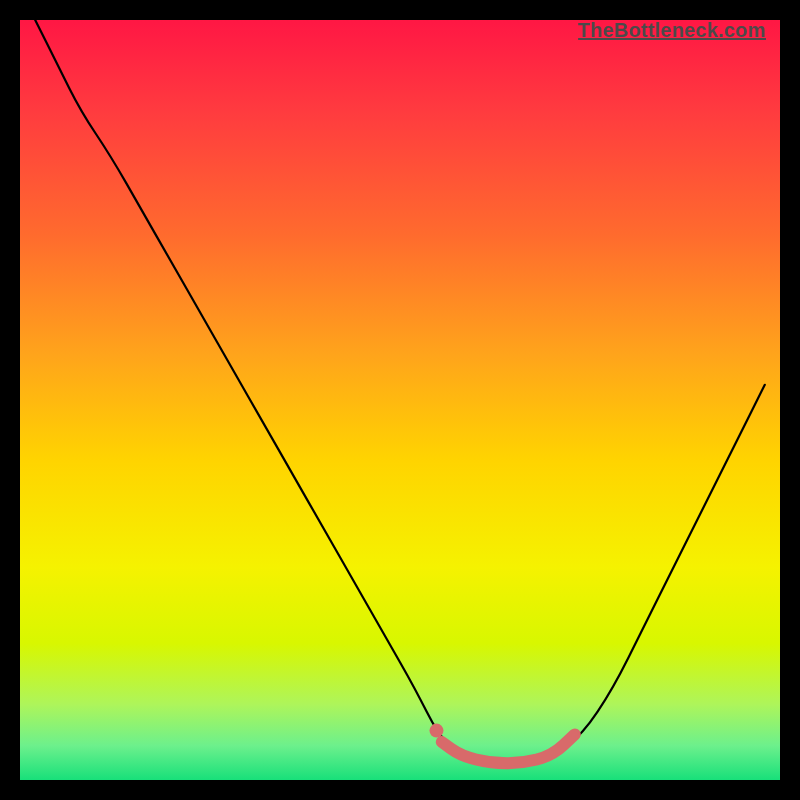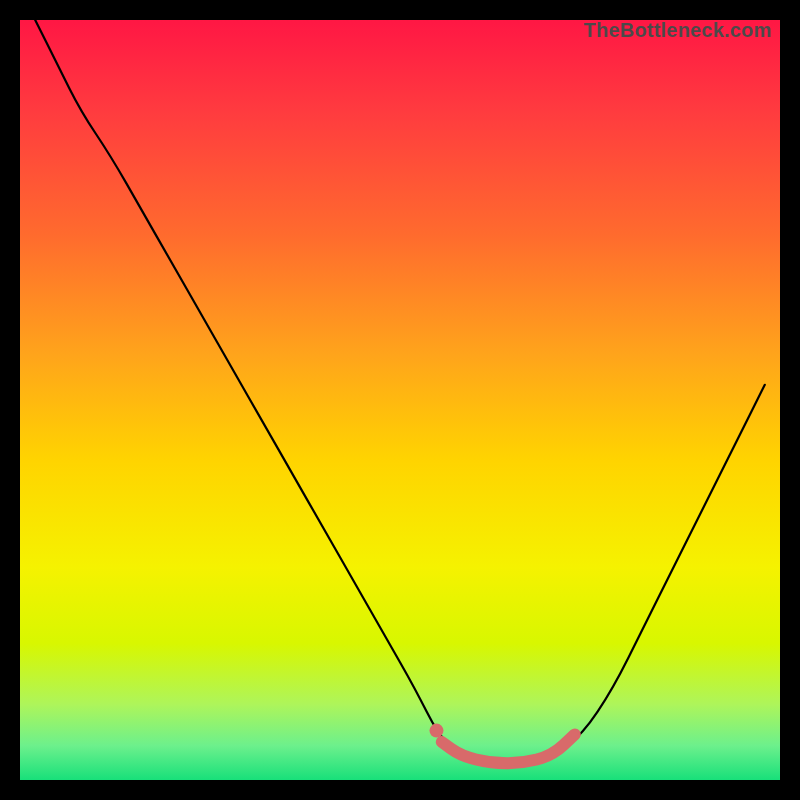--- a/index.html
+++ b/index.html
@@ -36,26 +36,27 @@
   .curve-layer {
     position: absolute;
     left: 0;
     top: 0;
     width: 760px;
     height: 760px;
   }
   .watermark {
     position: absolute;
     top: -1px;
-    right: 8px;
+    right: 14px;
     color: #4a4a4a;
     font-size: 20px;
     font-weight: 600;
     letter-spacing: 0.2px;
     user-select: none;
+    text-decoration: underline;
   }
 </style>
 </head>
 <body>
 
 <div class="frame">
   <div class="plot-area">
 
     <svg class="gradient-bg" viewBox="0 0 760 760" preserveAspectRatio="none">
       <defs>

